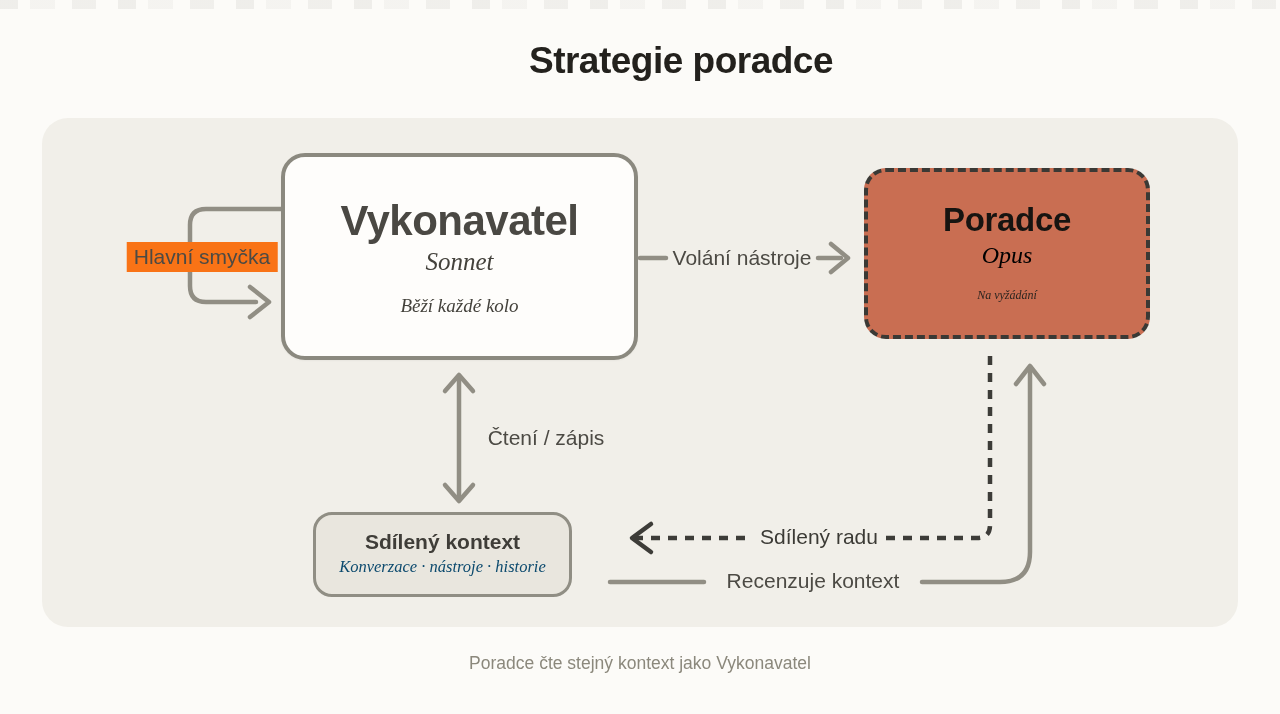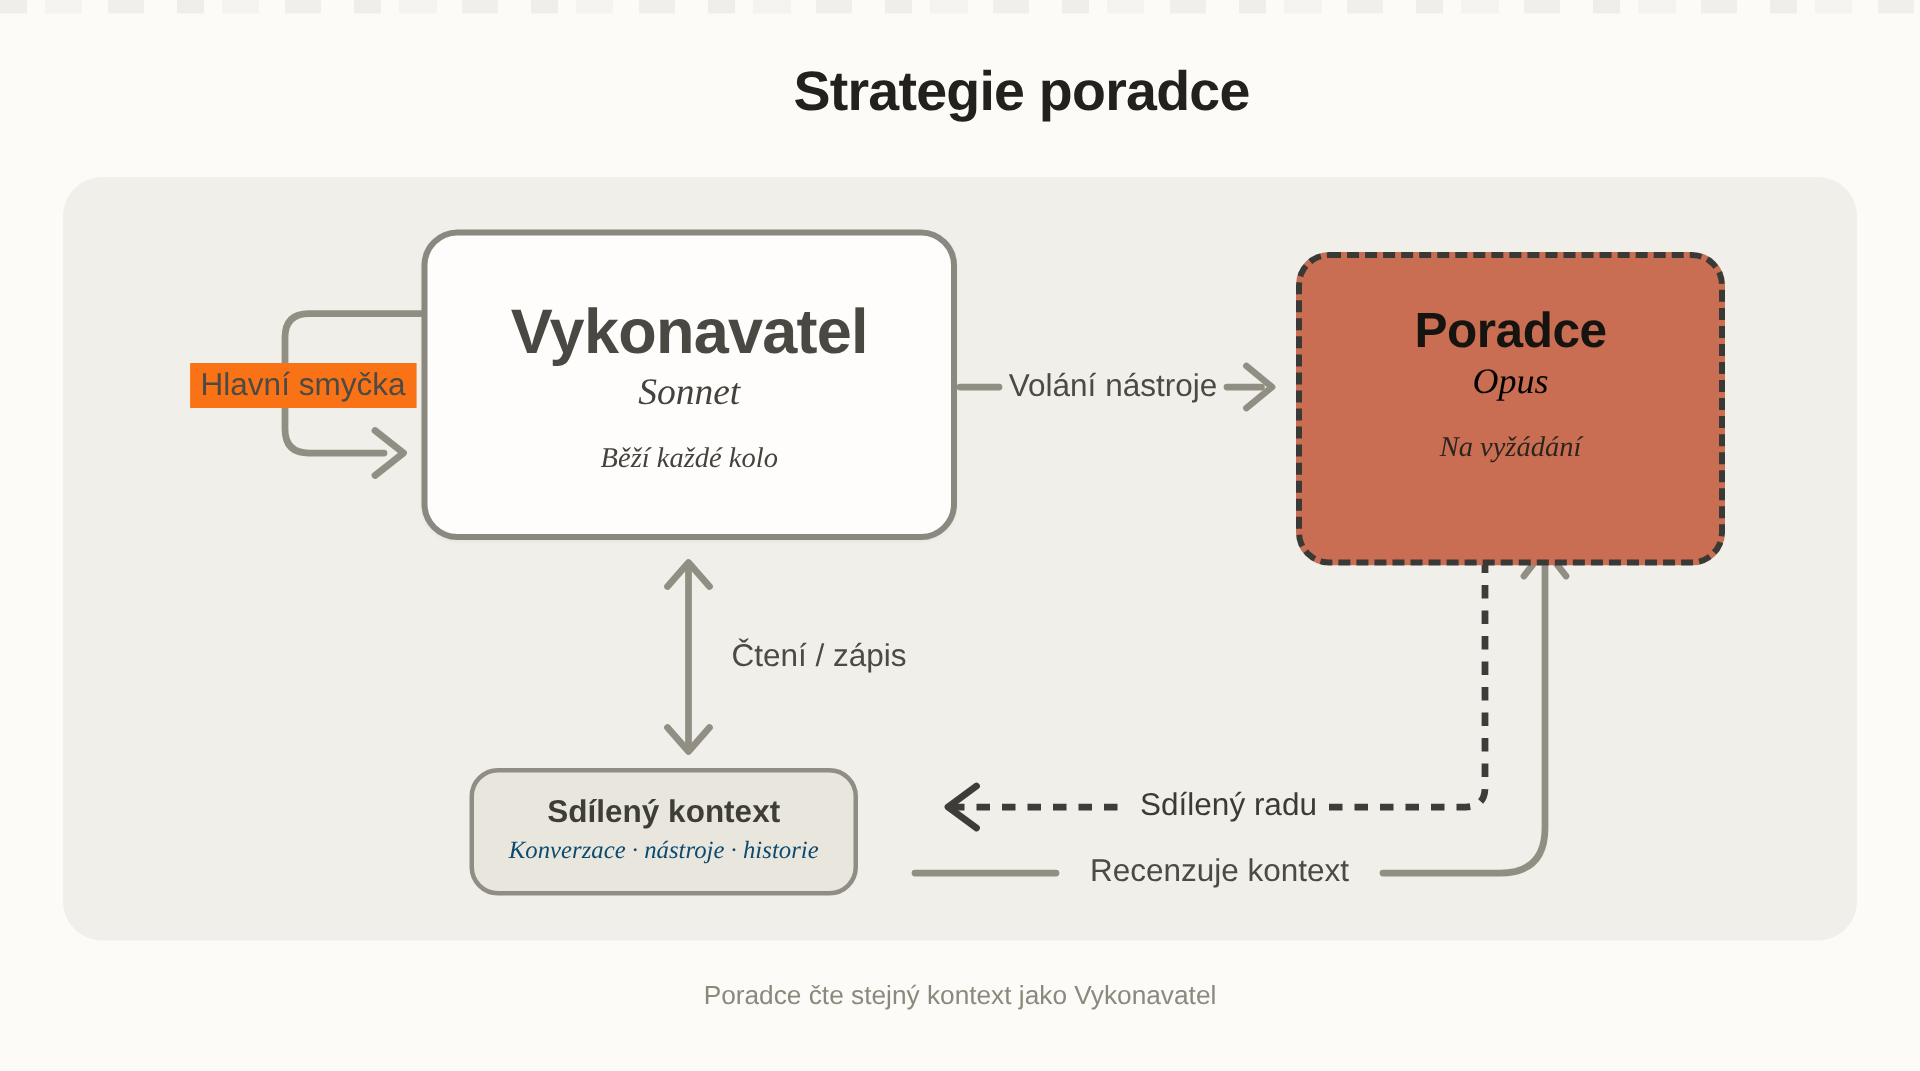--- a/index.html
+++ b/index.html
@@ -30,26 +30,26 @@
   .node-executor{
     left:281px;top:153px;width:357px;height:207px;
     background:#fefdfb;border:4px solid #8b897f;border-radius:24px;
     box-shadow:0 1px 2px rgba(0,0,0,.04);
   }
   .node-executor .node-title{margin-top:40px;font-size:42px;font-weight:700;letter-spacing:-.5px;color:#4a4843;line-height:1.15;}
   .node-executor .node-subtitle{margin-top:3px;font-family:"Liberation Serif",serif;font-style:italic;font-size:25px;color:#44423c;}
   .node-executor .node-note{margin-top:19px;font-family:"Liberation Serif",serif;font-style:italic;font-size:19px;color:#44423c;}
 
   .node-advisor{
-    left:864px;top:168px;width:286px;height:209px;
+    left:864px;top:168px;width:286px;height:171px;
     background:#c96e52;border:4px dashed #3a3935;border-radius:22px;
   }
   .node-advisor .node-title{margin-top:28px;font-size:33px;font-weight:700;letter-spacing:-.3px;color:#161411;line-height:1.2;}
   .node-advisor .node-subtitle{margin-top:2px;font-family:"Liberation Serif",serif;font-style:italic;font-size:24px;color:#000000;}
-  .node-advisor .node-note{margin-top:19px;font-family:"Liberation Serif",serif;font-style:italic;font-size:19px;color:#2b241f;}
+  .node-advisor .node-note{margin-top:19px;font-family:"Liberation Serif",serif;font-style:italic;font-size:12px;color:#2b241f;}
 
   .node-context{
     left:313px;top:512px;width:259px;height:85px;
     background:#e9e6de;border:3px solid #908e84;border-radius:19px;
   }
   .node-context .node-title{margin-top:15px;font-size:21px;font-weight:700;color:#3f3d38;}
   .node-context .node-note{margin-top:3px;font-family:"Liberation Serif",serif;font-style:italic;font-size:16.5px;color:#0c4a6e;}
 
   .edge-label{
     position:absolute;transform:translate(-50%,-50%);

